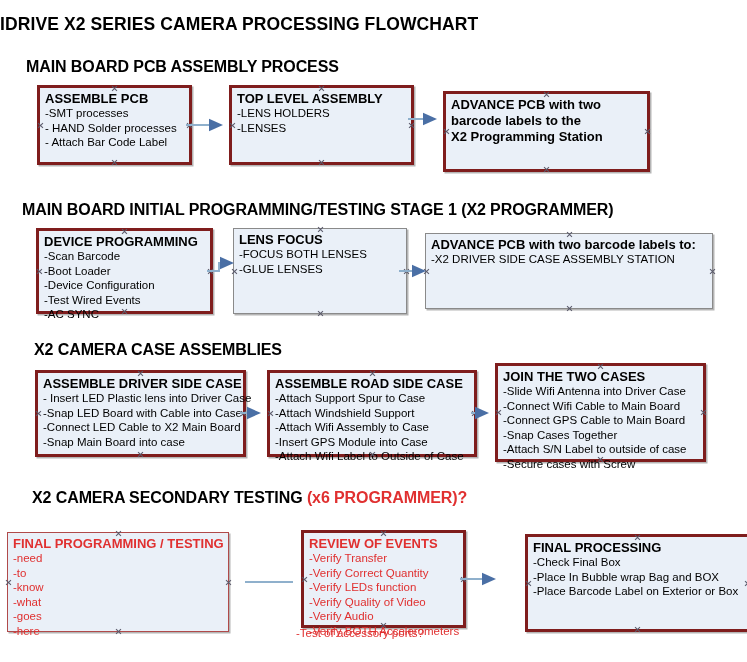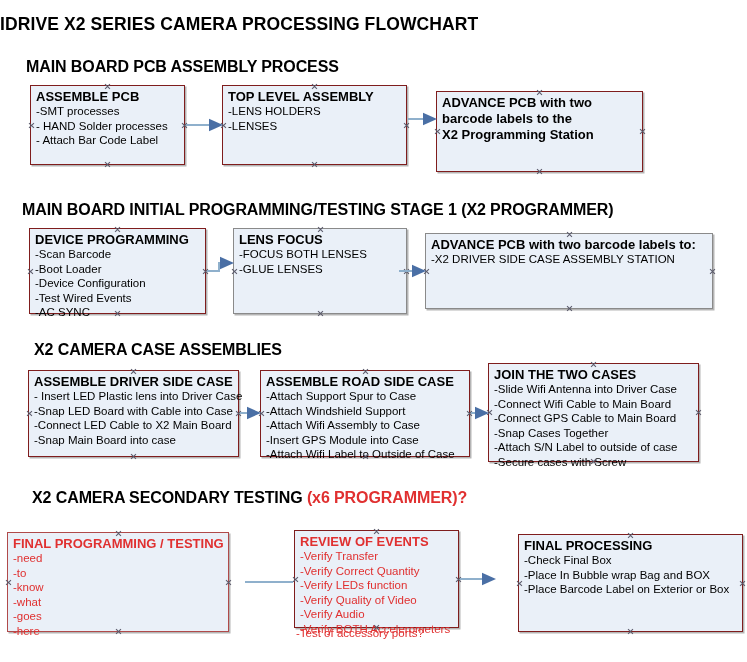--- a/index.html
+++ b/index.html
@@ -44,22 +44,23 @@
   .node {
     position: absolute;
     box-sizing: border-box;
     background: #EAF0F8;
     border: 1px solid #8a8a8a;
     box-shadow: 1.5px 1.5px 0 0 rgba(120,120,120,0.55);
     padding: 3px 4px 2px 5px;
     overflow: visible;
   }
   .node.dark-edge {
-    border: 1px solid #7f1d1d;
+    border: 3px solid #7f1d1d;
     box-shadow: 1.5px 1.5px 0 0 rgba(120,120,120,0.55);
+    margin-left: 7px;
   }
   .node.red-edge {
     border: 1px solid #b04a4a;
   }
   .node-title {
     font-size: 13px;
     font-weight: bold;
     color: #000000;
     line-height: 15px;
     white-space: nowrap;

